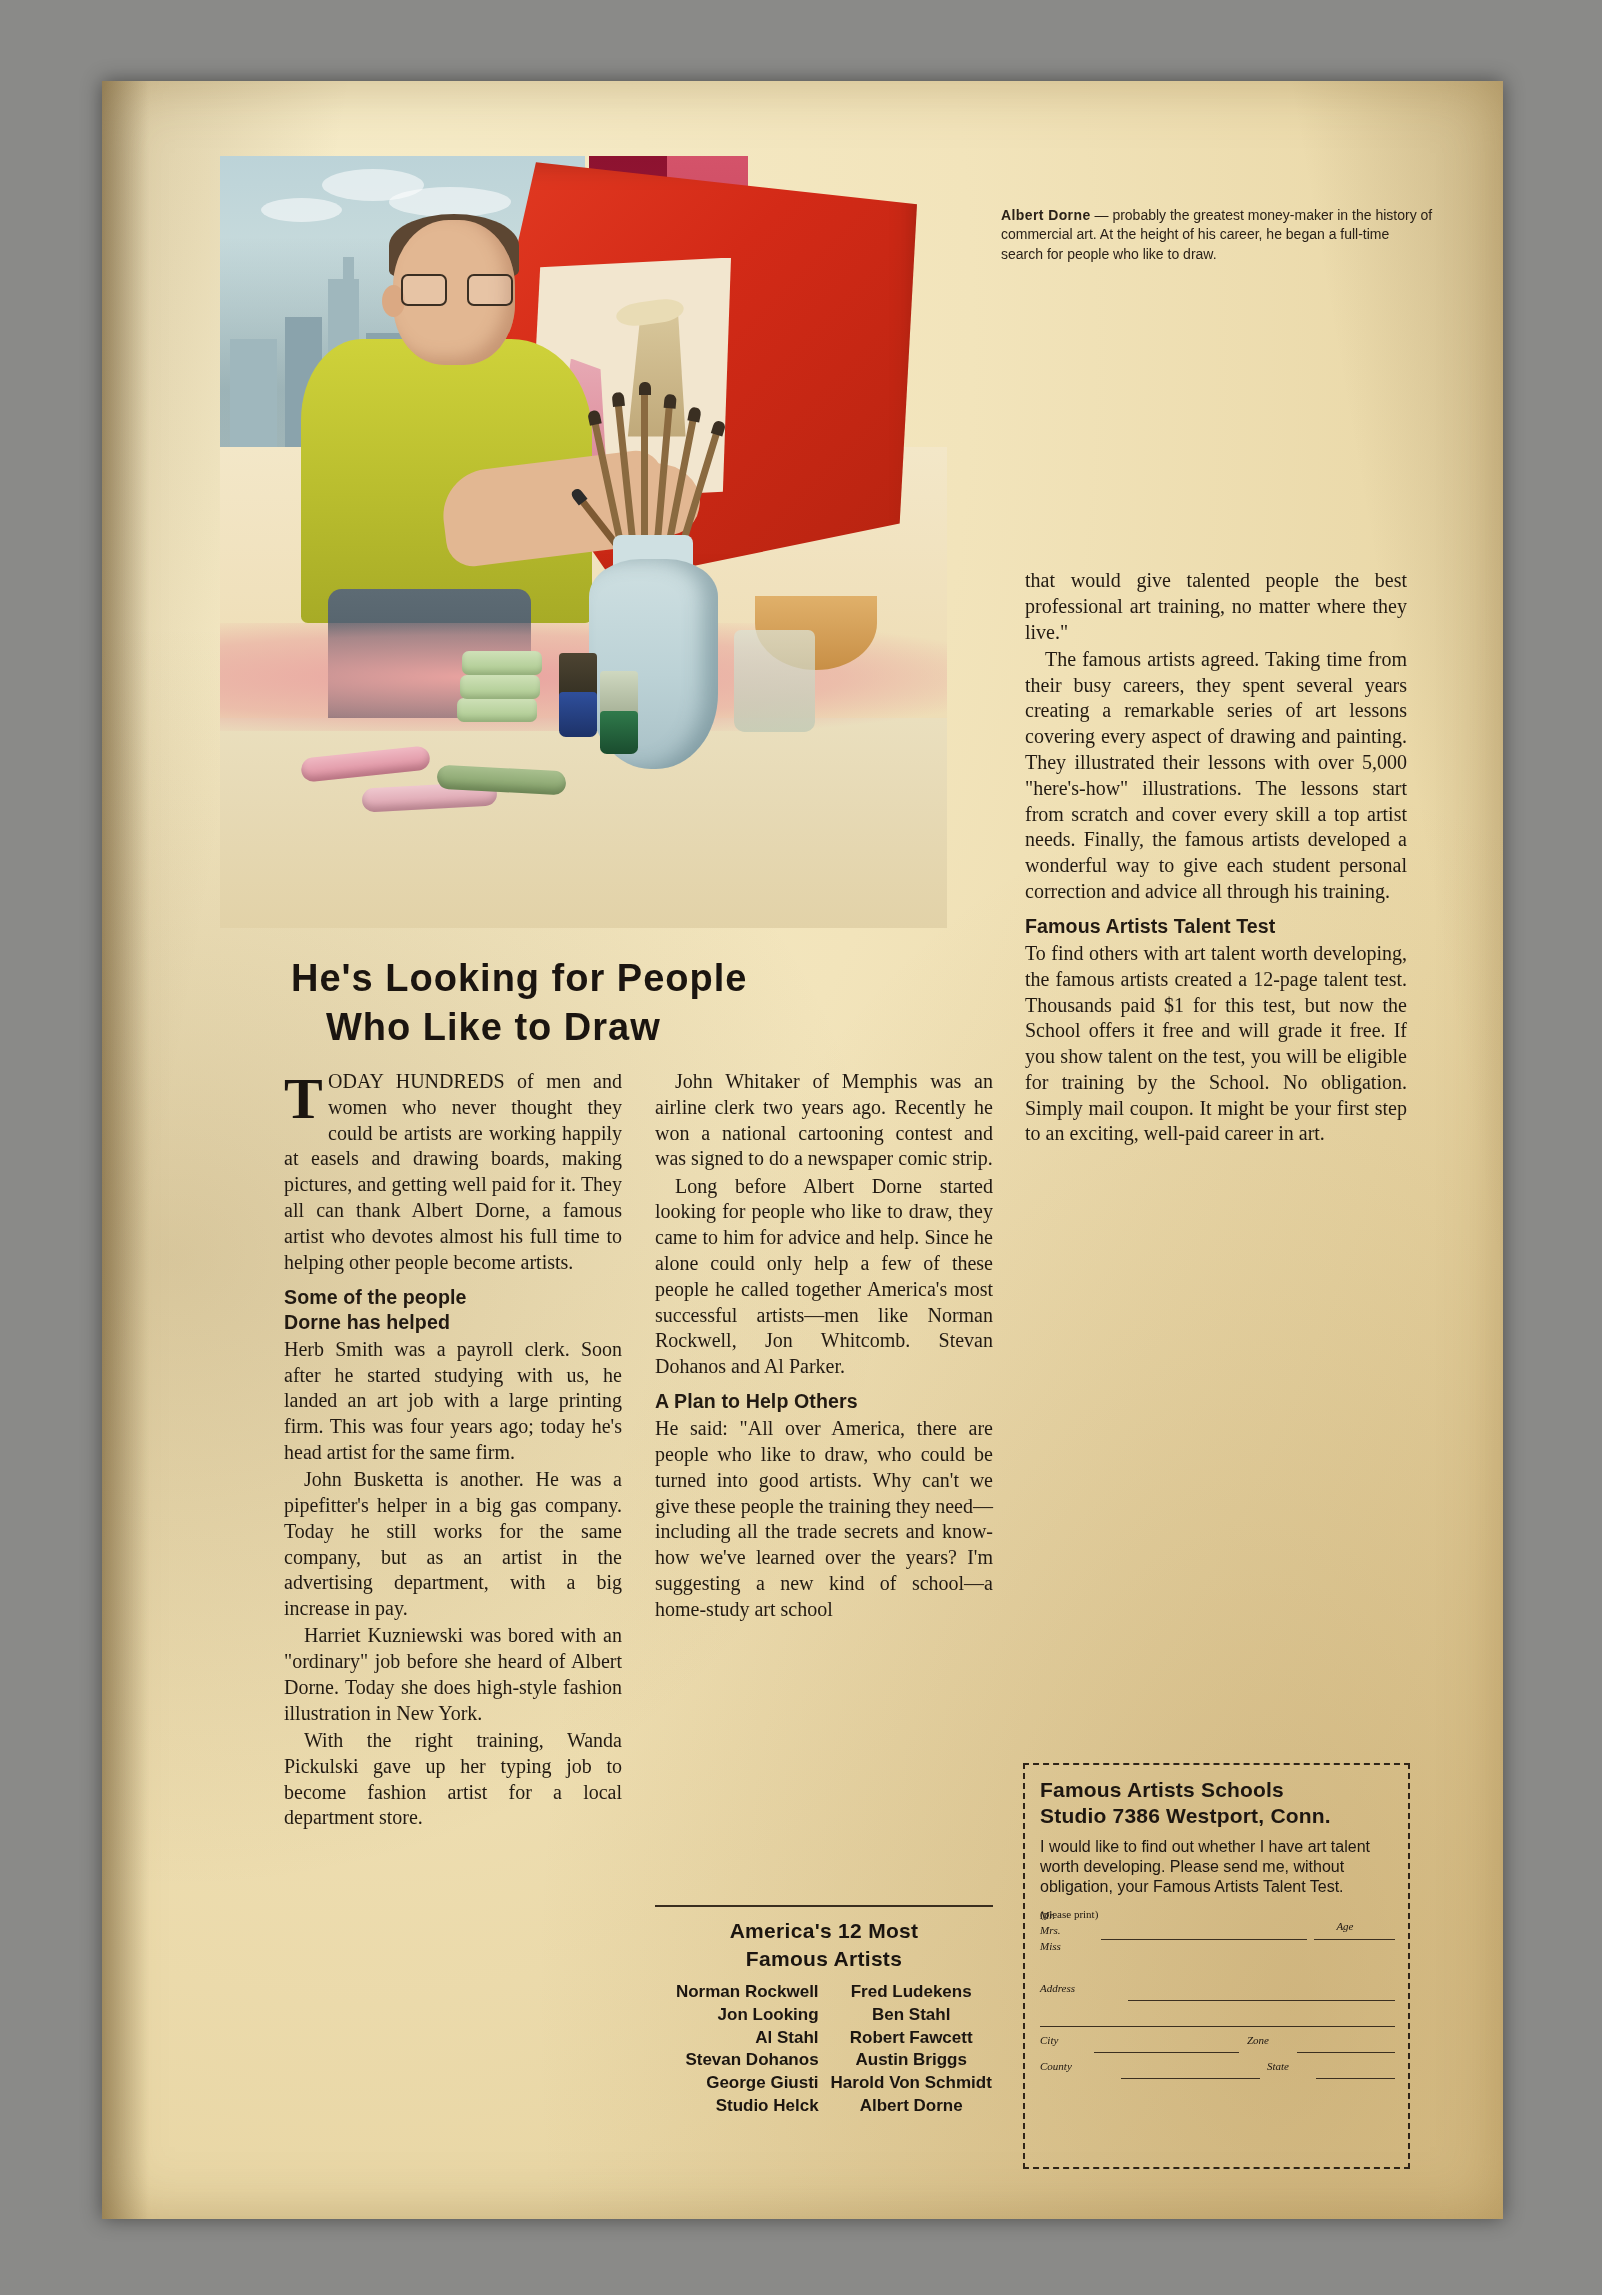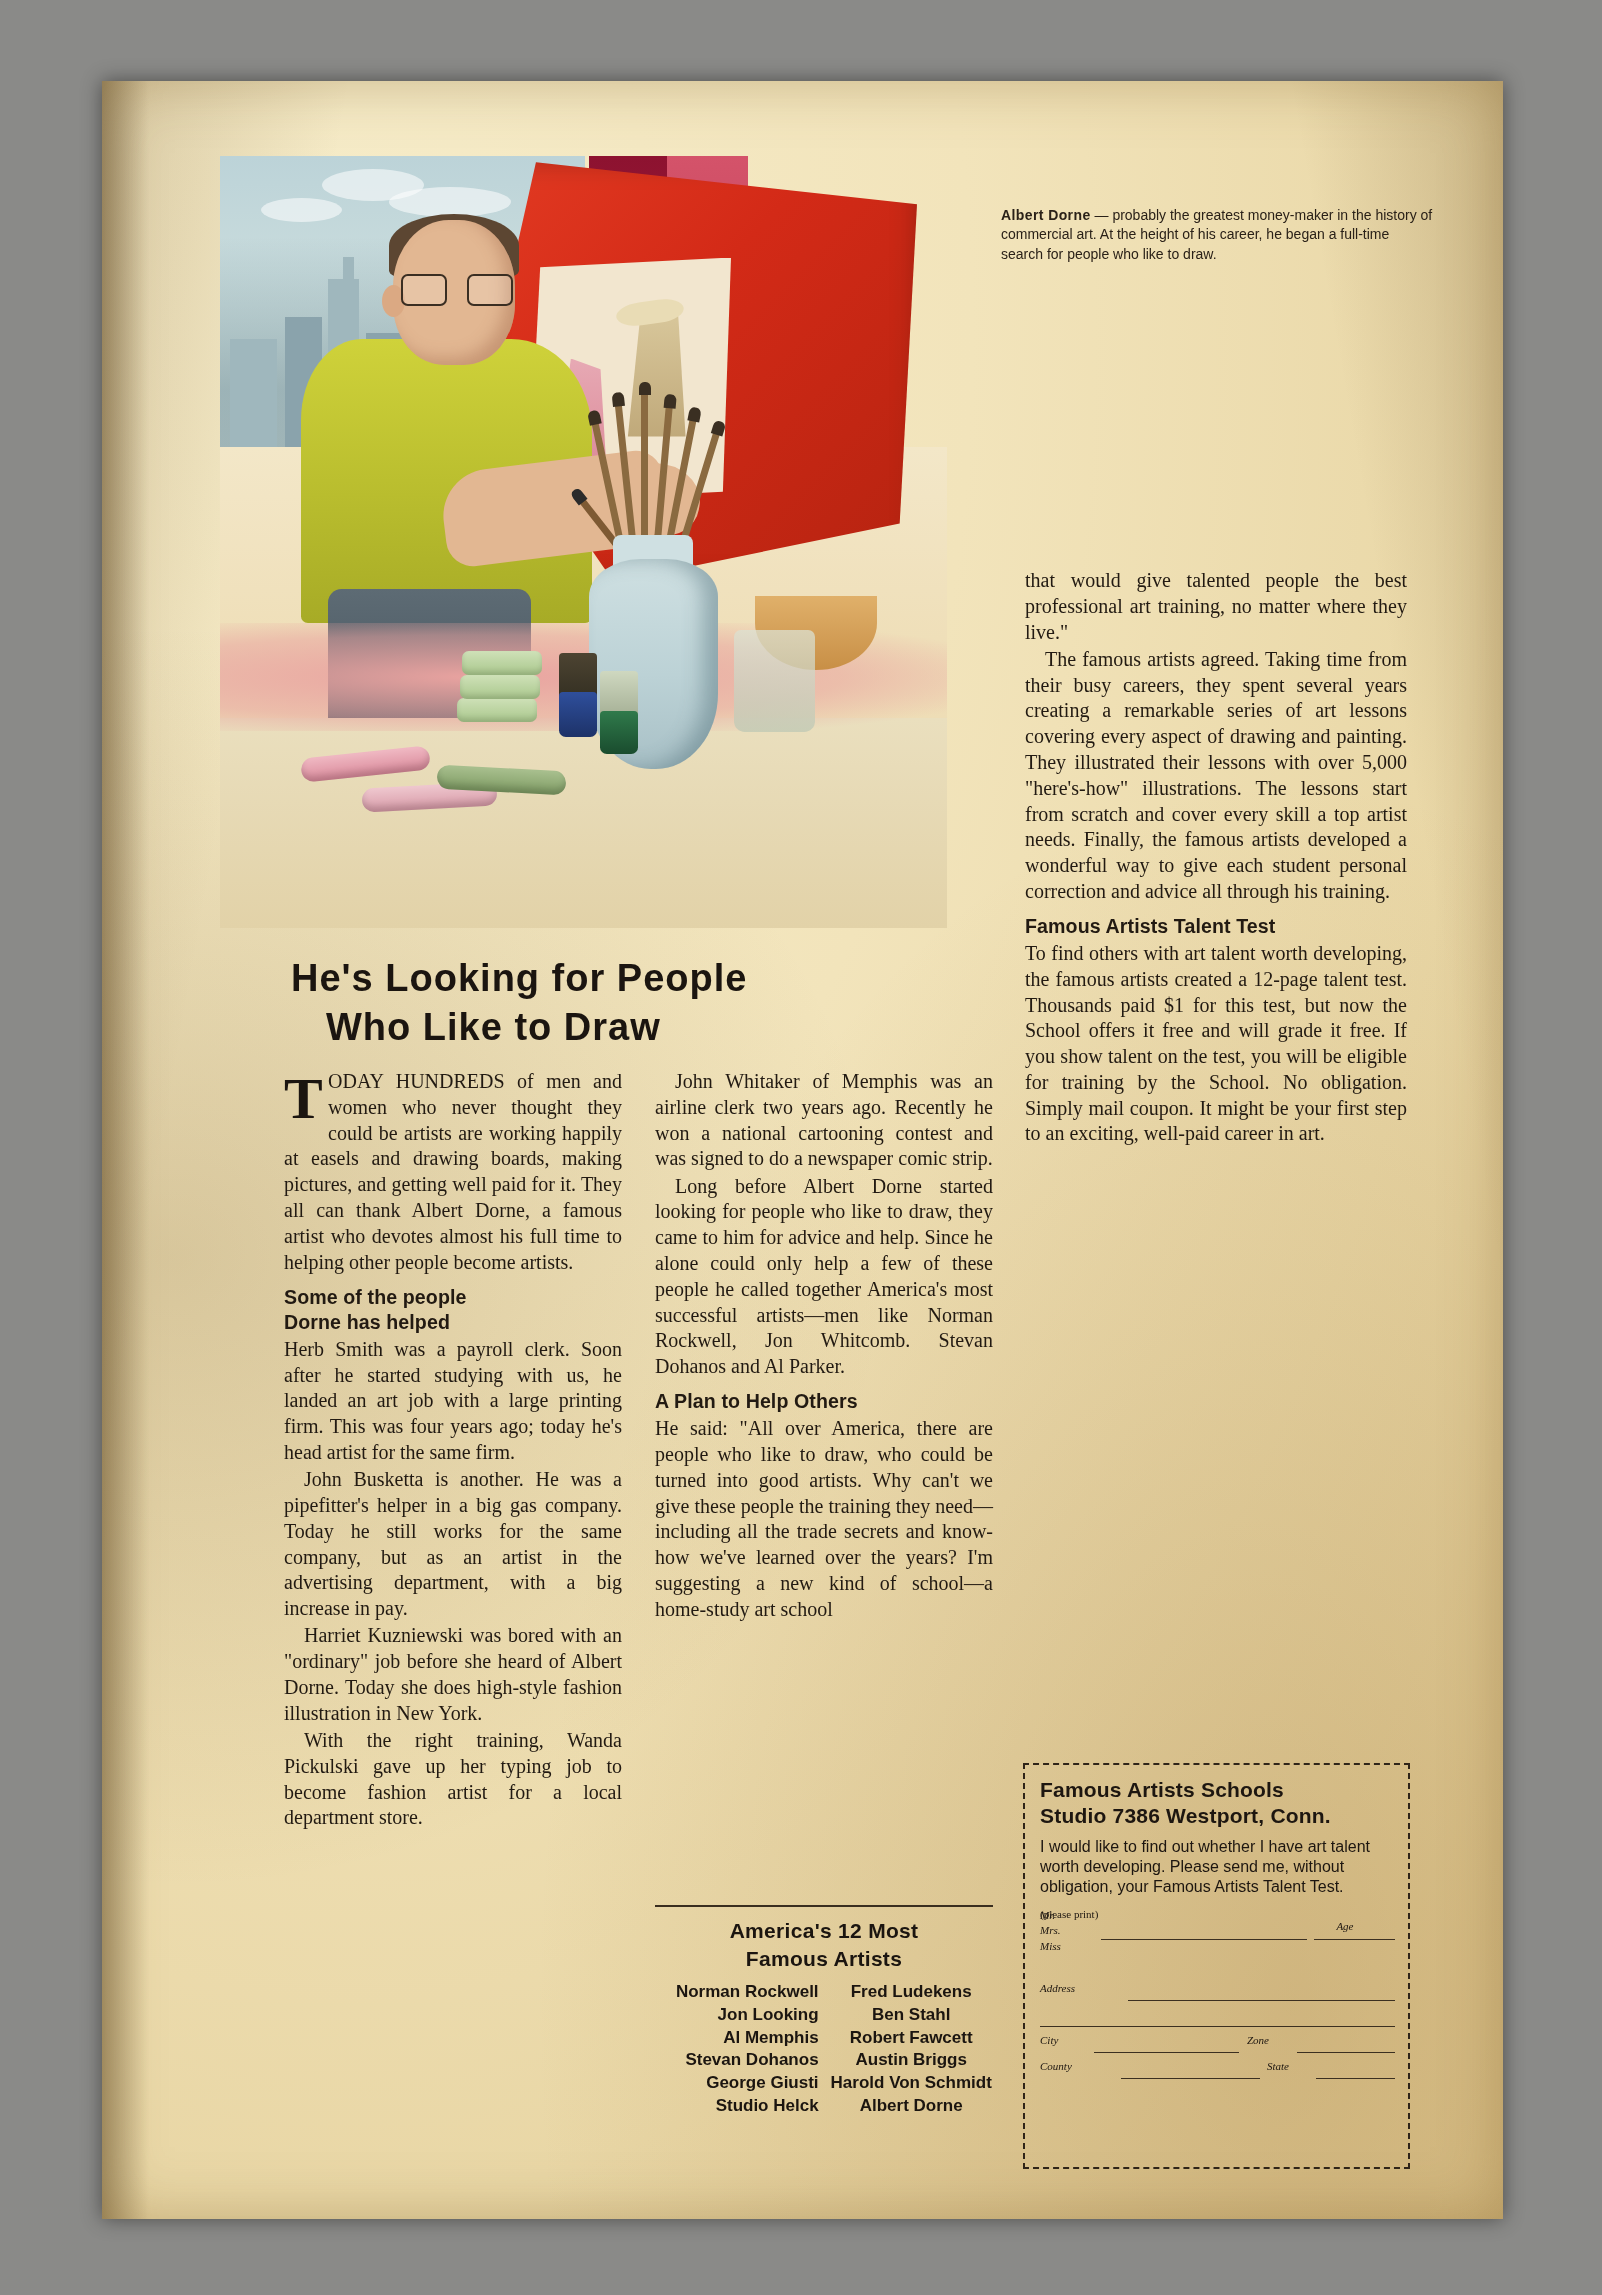--- a/index.html
+++ b/index.html
@@ -481,21 +481,21 @@
       <div class="rule"></div>
       <div class="ttl">
         <div>America's 12 Most</div>
         <div>Famous Artists</div>
       </div>
       <div class="artists-grid">
         <div class="a">Norman Rockwell</div>
         <div class="b">Fred Ludekens</div>
         <div class="a">Jon Looking</div>
         <div class="b">Ben Stahl</div>
-        <div class="a">Al Memphis</div>
+        <div class="a">Al Stahl</div>
         <div class="b">Robert Fawcett</div>
         <div class="a">Stevan Dohanos</div>
         <div class="b">Austin Briggs</div>
         <div class="a">George Giusti</div>
         <div class="b">Harold Von Schmidt</div>
         <div class="a">Studio Helck</div>
         <div class="b">Albert Dorne</div>
       </div>
     </div>
 

